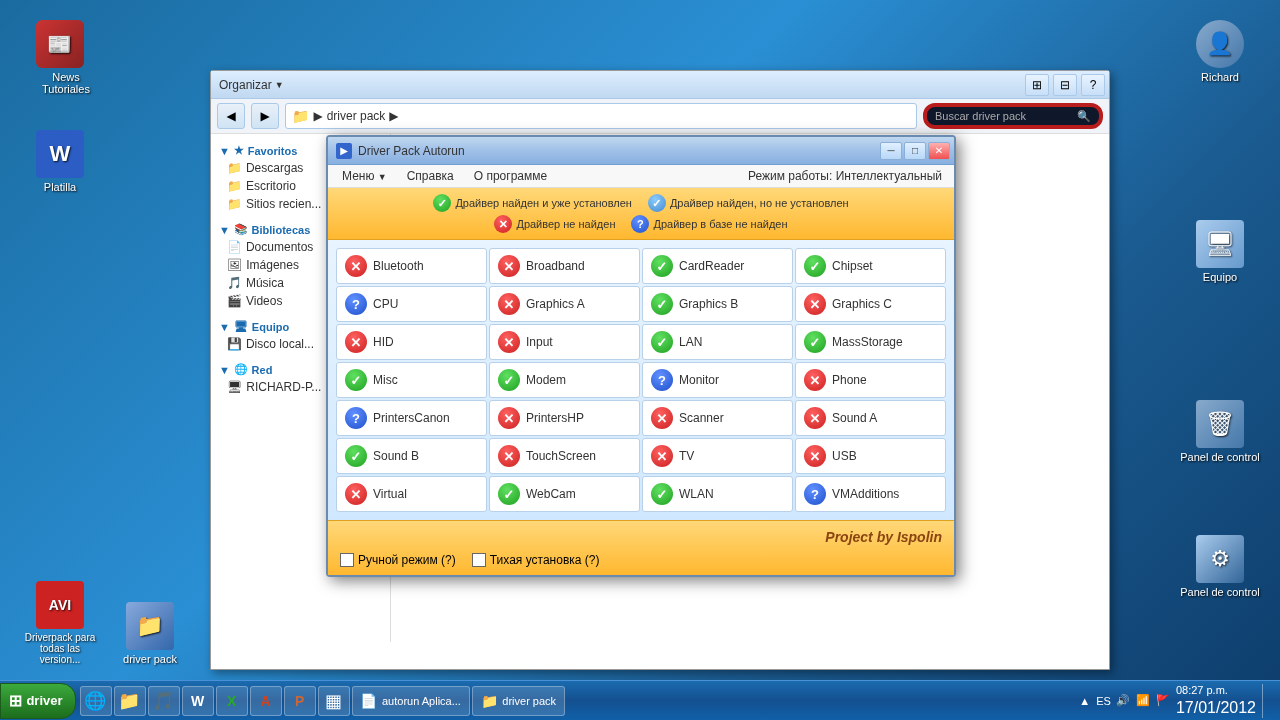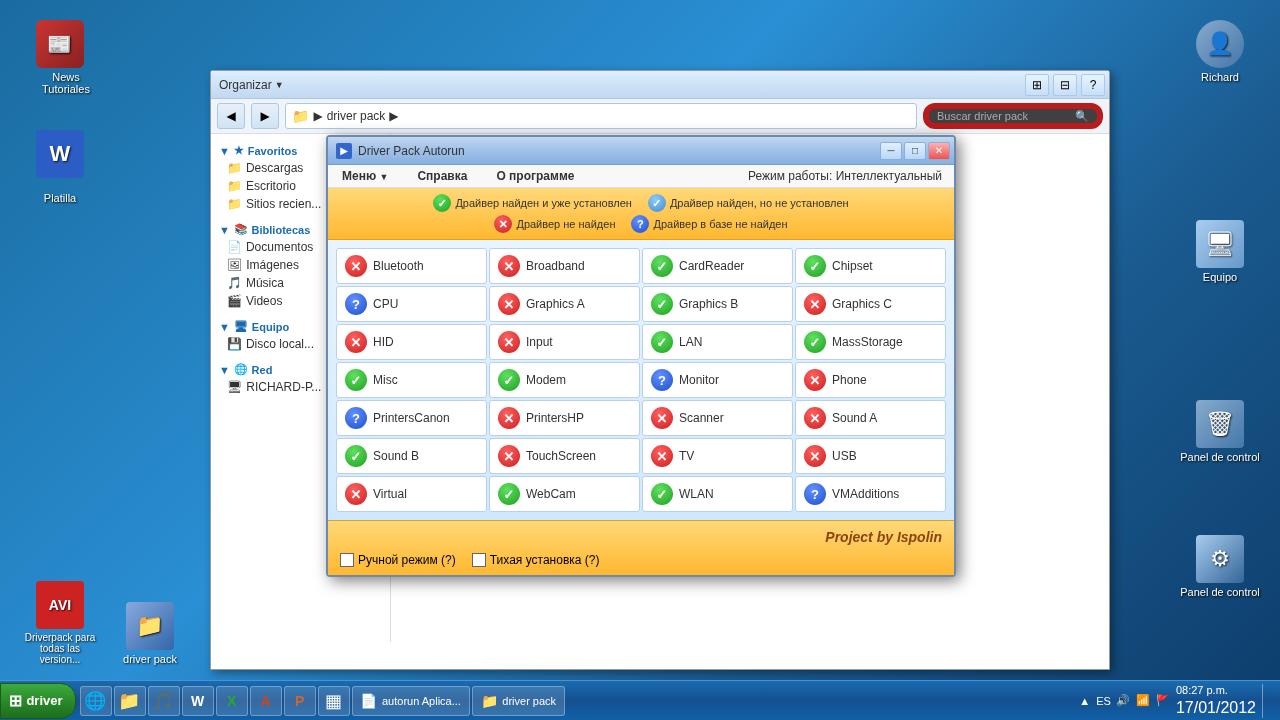--- a/index.html
+++ b/index.html
@@ -125,22 +125,22 @@
       padding: 0 6px;
       display: flex;
       align-items: center;
       font-size: 12px;
       color: #333;
       gap: 4px;
     }
     .search-bar {
       width: 180px;
       height: 26px;
-      background: #404040;
-      border: 6px solid #b91c1c;
+      background: #0f172a;
+      border: 4px solid #b91c1c;
       border-radius: 12px;
       padding: 0 8px;
       display: flex;
       align-items: center;
       font-size: 11px;
       color: #888;
     }
 
     .explorer-content {
       display: flex;
@@ -231,22 +231,21 @@
     .dialog-menubar {
       background: #f8f8f8;
       border-bottom: 1px solid #ddd;
       padding: 2px 4px;
       display: flex;
       align-items: center;
       justify-content: space-between;
     }
     .menu-items {
       display: flex;
-      gap: 9px;
-      font-weight: bold;
+      gap: 0;
     }
     .menu-item {
       padding: 2px 10px;
       font-size: 12px;
       color: #333;
       cursor: pointer;
     }
     .menu-mode {
       font-size: 12px;
       color: #333;
@@ -385,21 +384,21 @@
 
 <div style="position:absolute;inset:0;"></div>
 
 <div class="desktop-icon" style="top:20px;left:20px;">
   <div style="width:48px;height:48px;background:linear-gradient(135deg,#cc3333,#882222);border-radius:6px;display:flex;align-items:center;justify-content:center;color:white;font-size:20px;">📰</div>
   <span style="margin-top:3px;font-size:11px;color:white;text-shadow:1px 1px 2px black;text-align:center;margin-left:12px;">News Tutoriales</span>
 </div>
 
 <div class="desktop-icon" style="top:130px;left:20px;">
   <div style="width:48px;height:48px;background:#2b5dc4;border-radius:4px;display:flex;align-items:center;justify-content:center;color:white;font-size:22px;font-weight:bold;">W</div>
-  <span style="margin-top:14px;font-size:11px;color:white;text-shadow:1px 1px 2px black;">Platilla</span>
+  <span style="margin-top:3px;font-size:11px;color:white;text-shadow:1px 1px 2px black;">Platilla</span>
 </div>
 
 <div class="desktop-watermark">Crackedion.com</div>
 
 <div class="desktop-icon" style="top:20px;right:20px;">
   <div style="width:48px;height:48px;background:linear-gradient(135deg,#88aacc,#4477aa);border-radius:50%;display:flex;align-items:center;justify-content:center;color:white;font-size:22px;">👤</div>
   <span style="margin-top:3px;font-size:11px;color:white;text-shadow:1px 1px 2px black;">Richard</span>
 </div>
 
 <div class="desktop-icon" style="top:220px;right:20px;">

